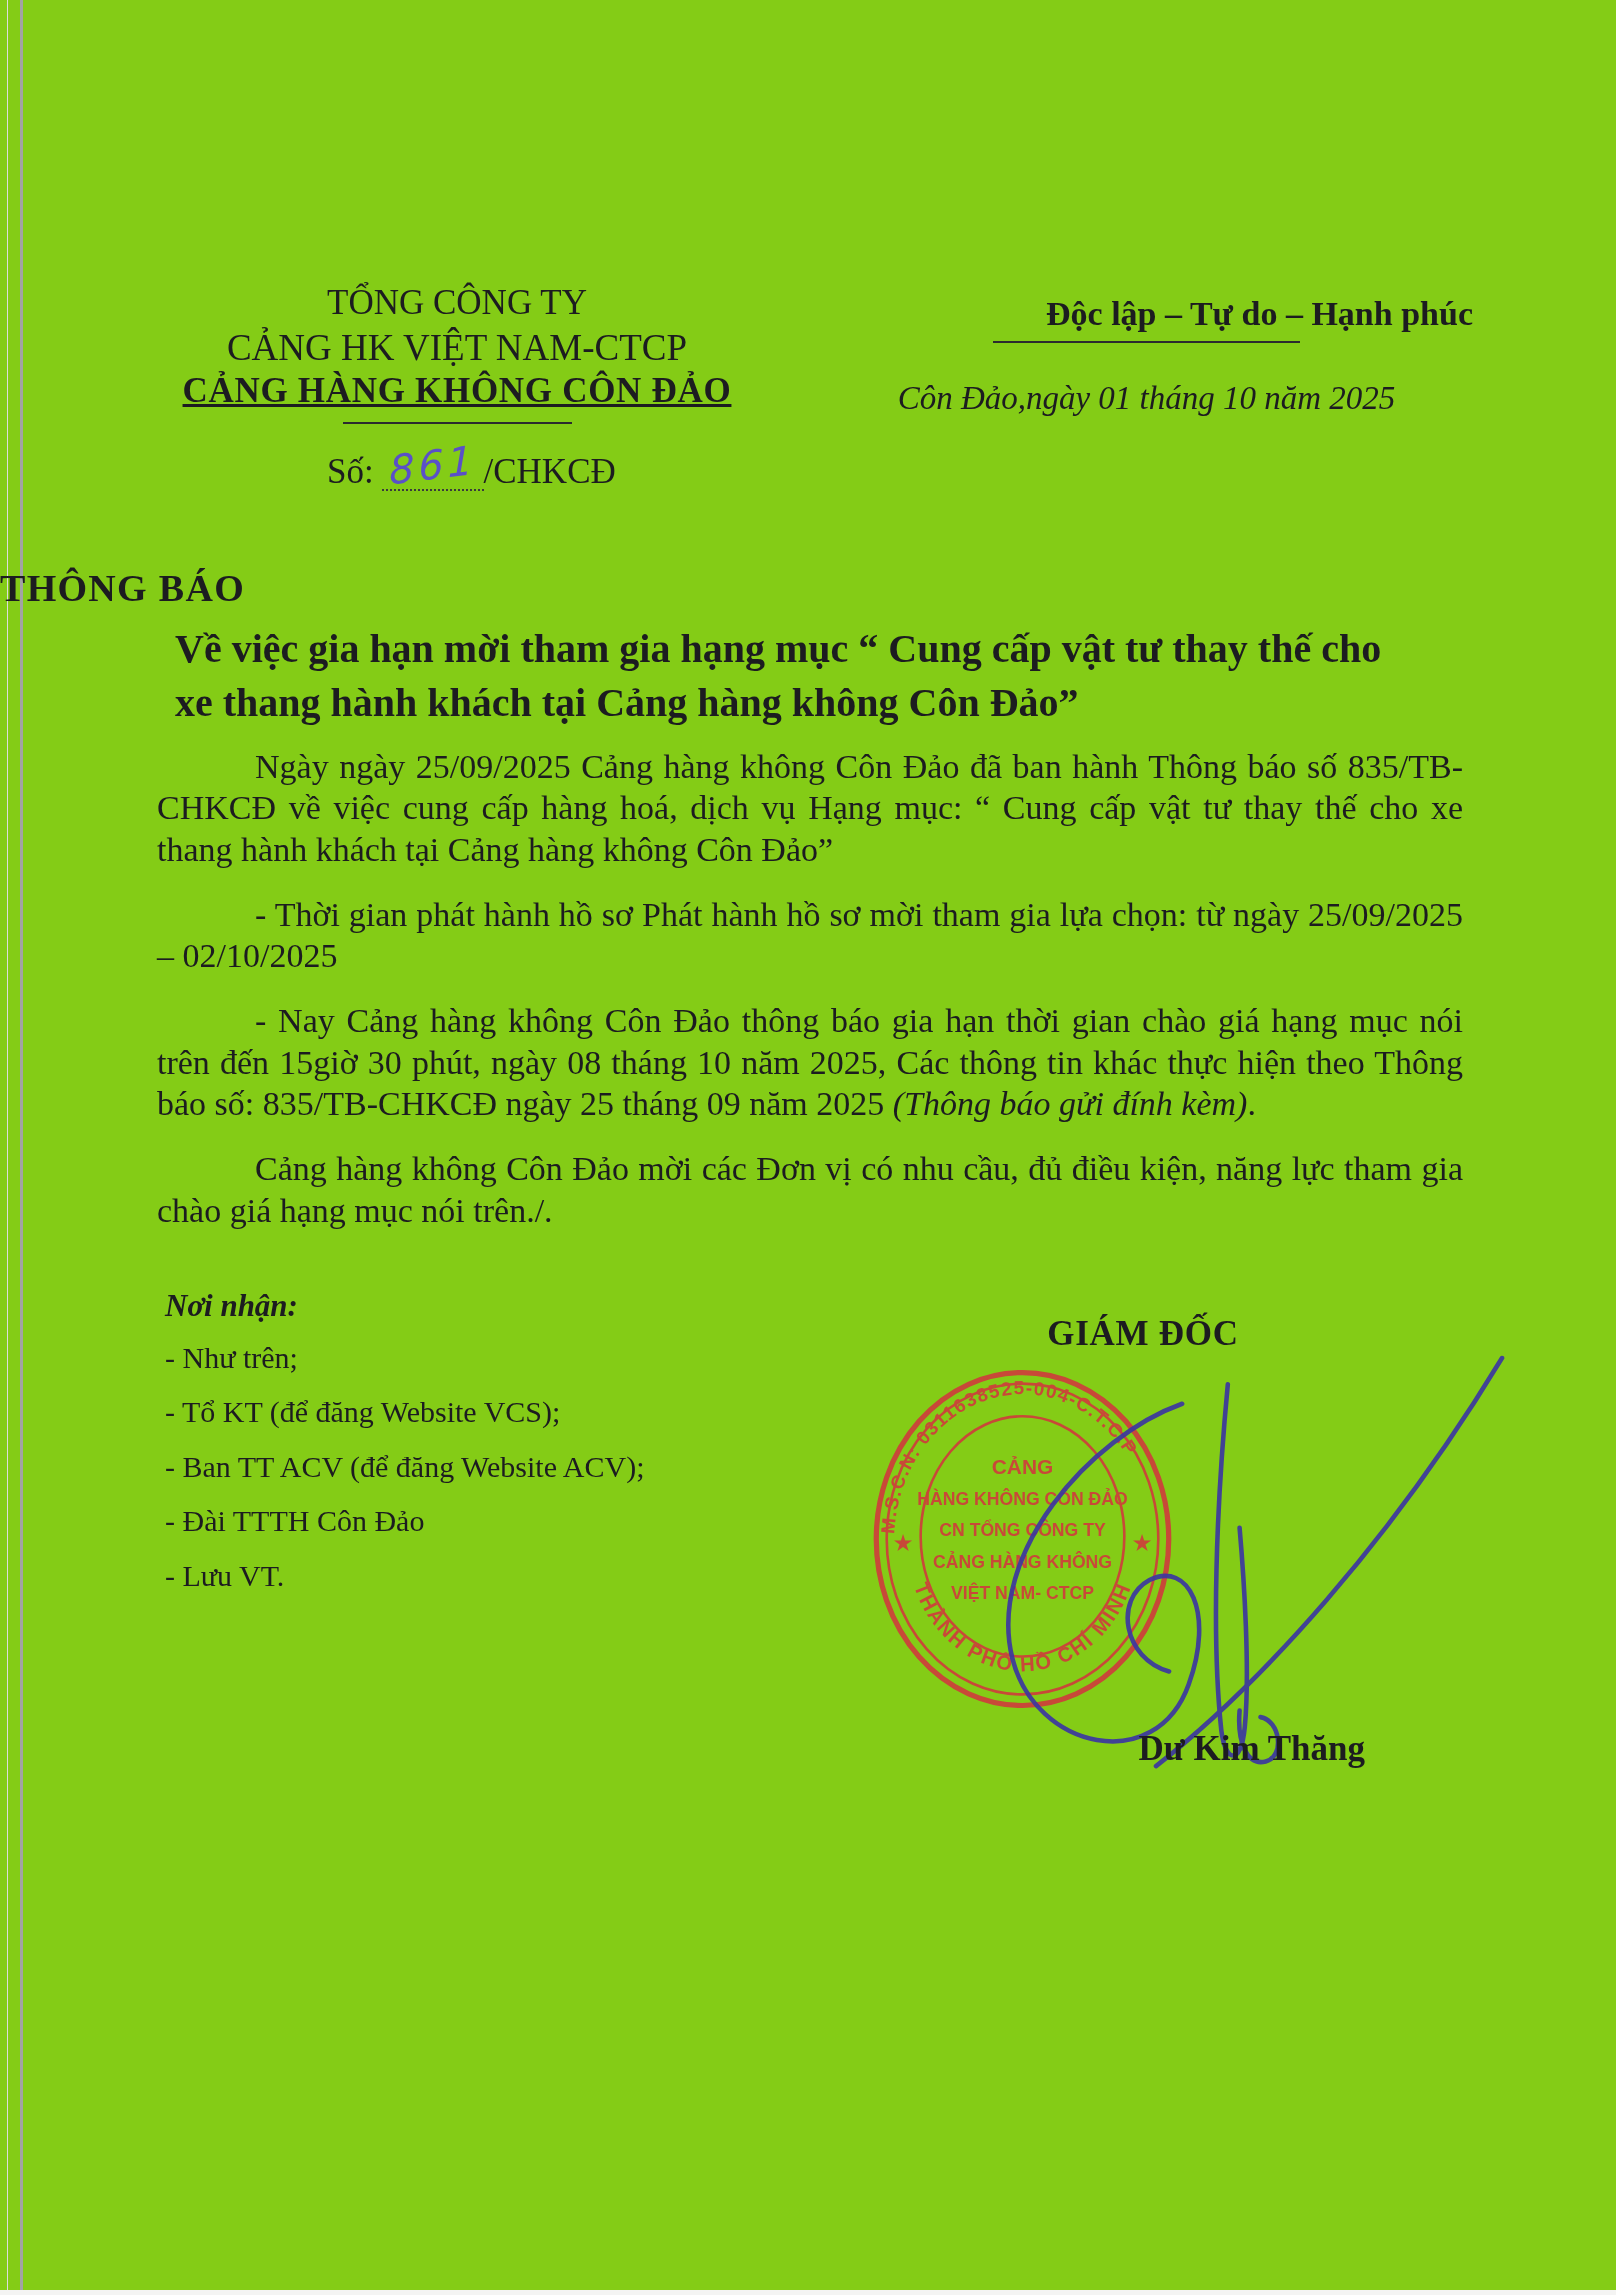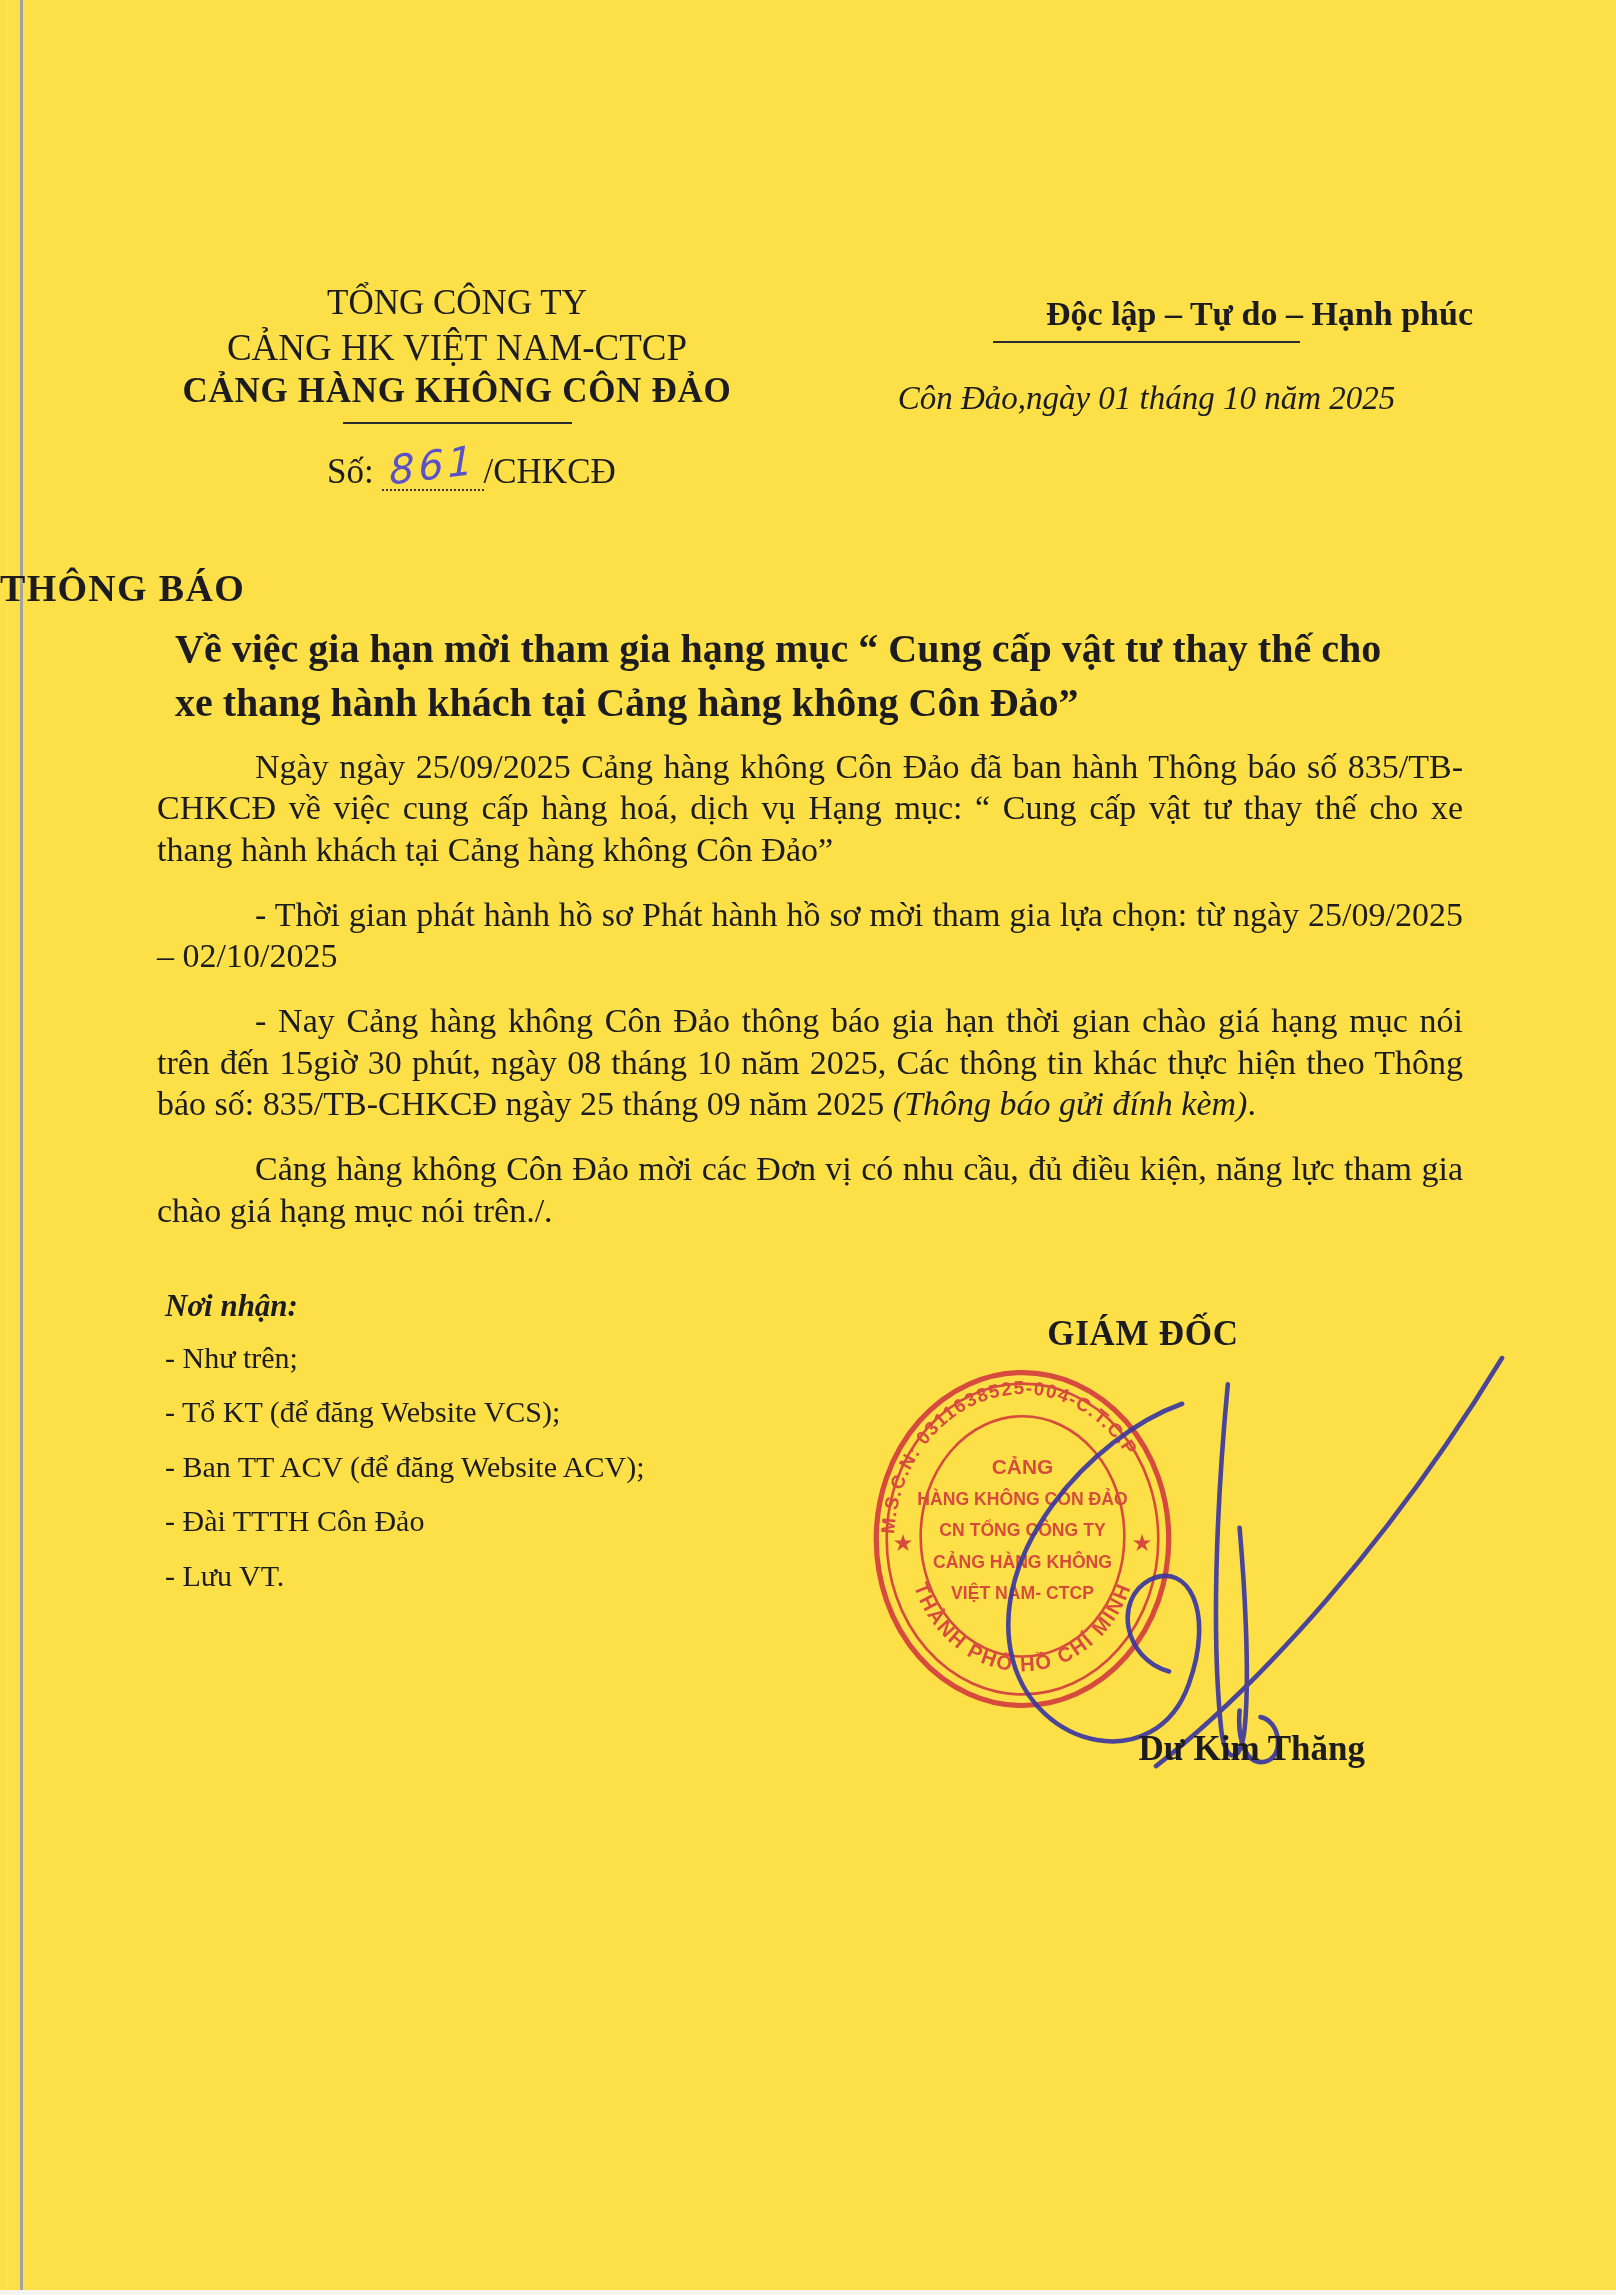--- a/index.html
+++ b/index.html
@@ -1,30 +1,30 @@
 <!DOCTYPE html>
 <html style="font-size:10.4px"><head>
 <meta charset="utf-8">
 <style>
   html,body{margin:0;padding:0;background:#e8e8e8;}
   .page{
-    position:relative;width:1616px;height:2295px;background:#fde047;
+    position:relative;width:1616px;height:2295px;background:#84cc16;
     font-family:"Liberation Serif","DejaVu Serif",serif;color:#1c1c20;
     overflow:hidden;
   }
   
   .scanline-main{position:absolute;left:20px;top:0;width:2.6px;height:2295px;background:#a3a3a3;}
   .scanline-faint{position:absolute;left:7.2px;top:0;width:1.3px;height:2295px;background:#dcdcdc;}
   .scan-bottom{position:absolute;left:0;bottom:0;width:100%;height:5.2px;background:#f4f4f3;}
 
   
   .header-left{position:absolute;left:176px;top:282px;width:562px;text-align:center;line-height:1.22;}
   .hl-1{font-size:35px;}
   .hl-2{font-size:37px;}
-  .hl-3{font-size:35px;font-weight:bold;letter-spacing:0.7px;}
+  .hl-3{font-size:35px;font-weight:bold;letter-spacing:0.7px;text-decoration:underline;}
   .hl-rule{width:229px;margin:9.1px auto 0;border-bottom:2.6px solid #2b2b2f;}
 
   .so-line{position:absolute;left:327px;top:449px;font-size:35px;}
   .so-dotted{display:inline-block;border-bottom:2.6px dotted #3a3a3e;padding:0 6.5px;line-height:1;}
   .so-hand{
     display:inline-block;color:#5a50c8;font-family:"DejaVu Sans",sans-serif;
     font-style:italic;font-size:40px;letter-spacing:3.9px;transform:rotate(-7deg) skewX(-6deg);
     position:relative;top:-3.9px;
   }
 

